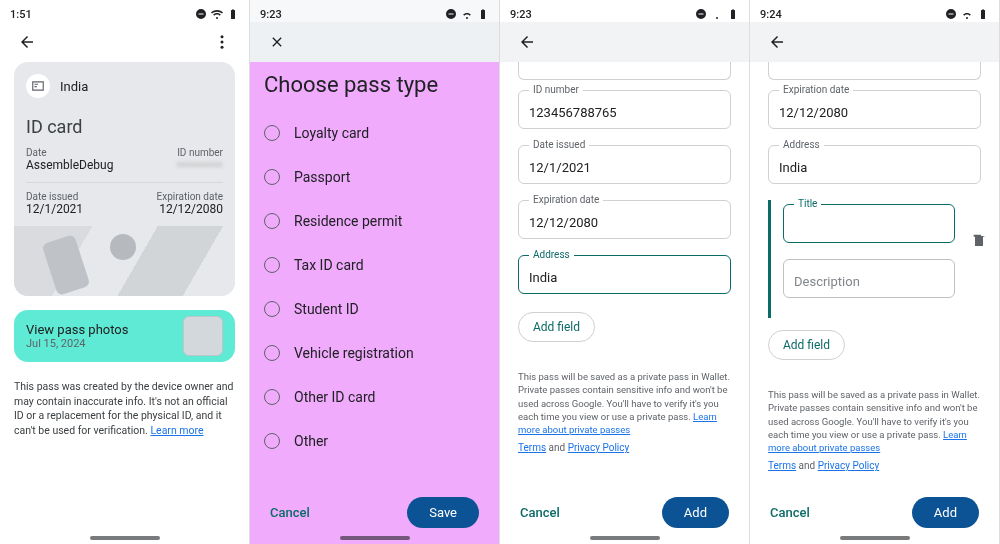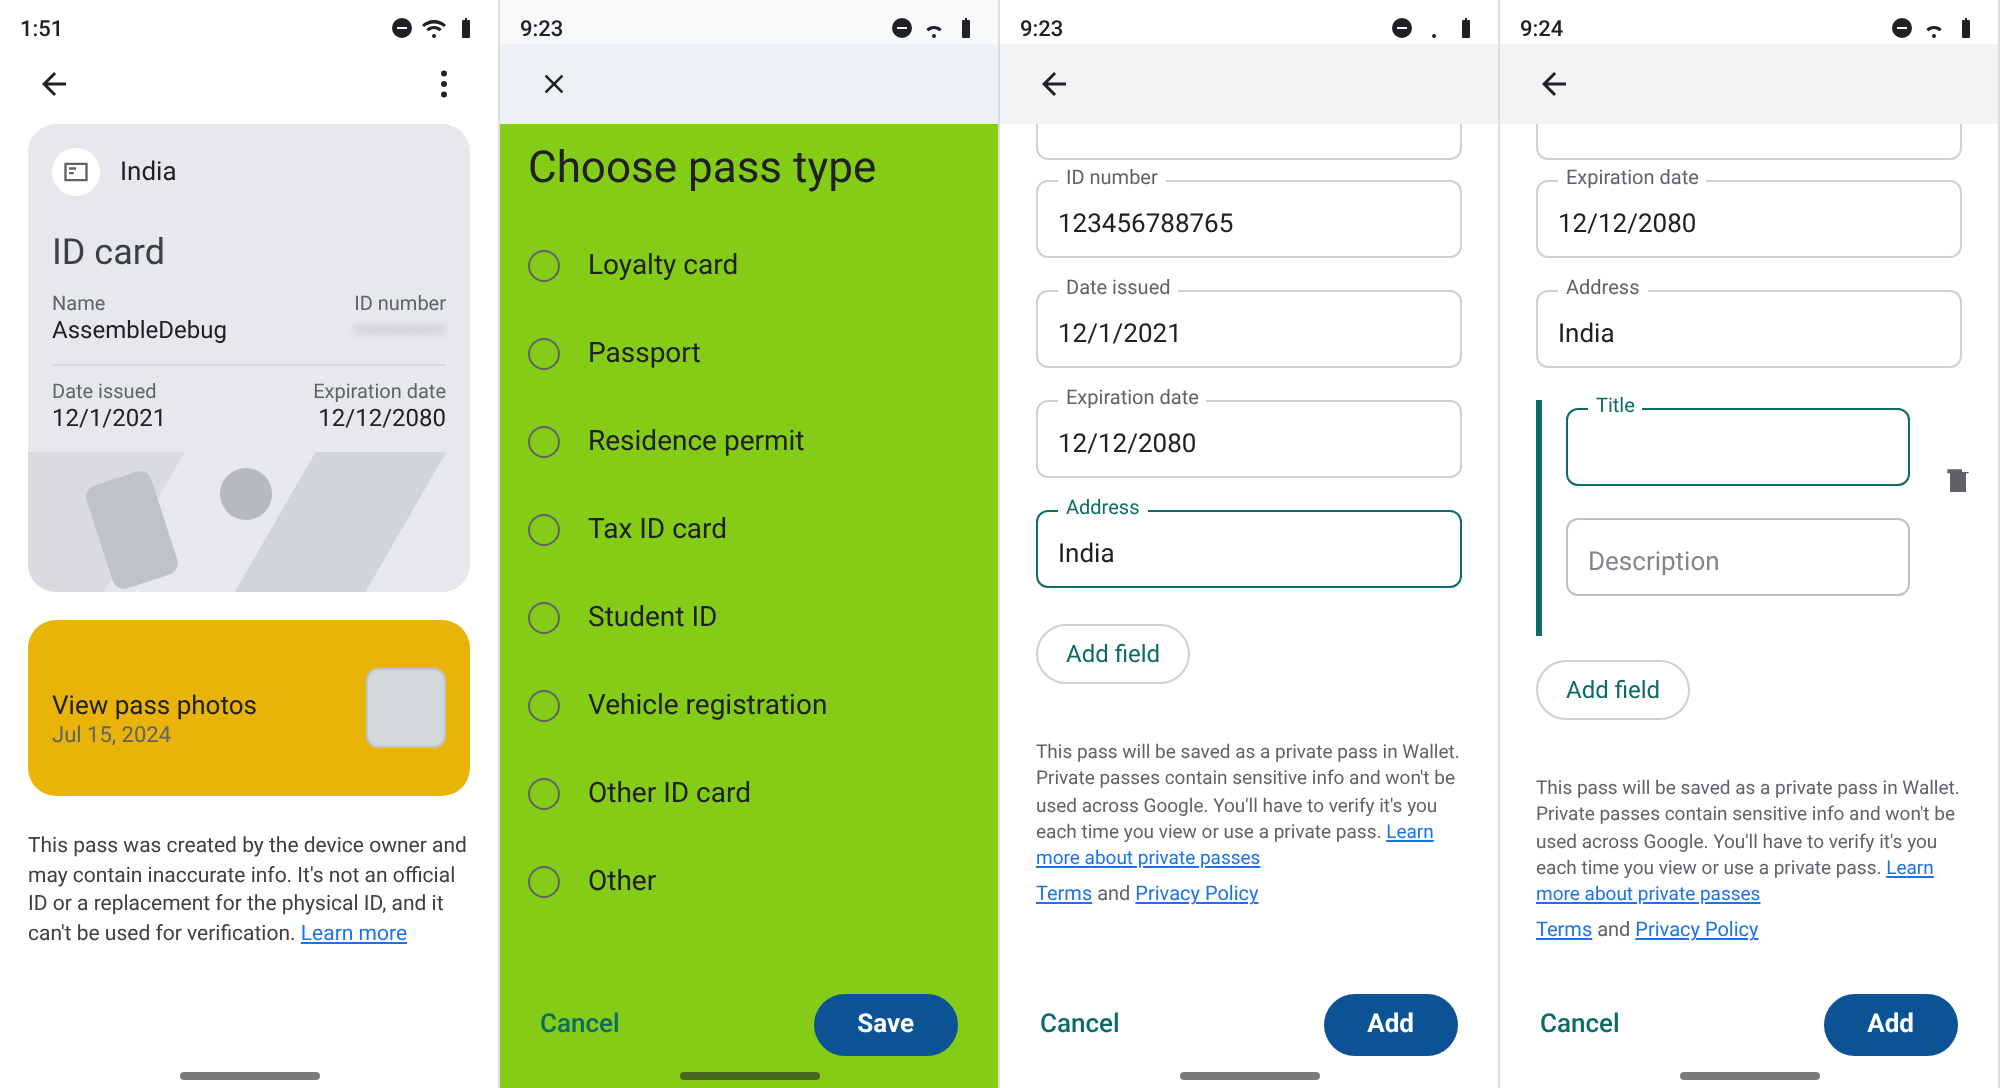--- a/index.html
+++ b/index.html
@@ -31,36 +31,36 @@
   .kvcol { display:flex; flex-direction:column; }
   .kvlbl { font-size:10px; color:#5f6368; }
   .kvval { font-size:12px; color:#202124; }
   .sep { border-top:1px solid #d5d7da; margin:10px 0 8px; }
   .art { height:70px; margin:10px -12px -12px; border-radius:0 0 14px 14px; background:
     linear-gradient(120deg,#d9dbde 0 30%,#e6e8eb 30% 55%,#d2d5d8 55% 80%,#e6e8eb 80% 100%);
     position:relative; overflow:hidden; }
   .art::before,.art::after{content:"";position:absolute;}
   .art::before{left:35px;top:12px;width:34px;height:54px;background:#bfc3c8;border-radius:6px;transform:rotate(-18deg);}
   .art::after{left:96px;top:8px;width:26px;height:26px;background:#b6babf;border-radius:50%;}
-  .card2 { margin-top:14px; background:#eab308; border-radius:14px; padding:24px 12px; display:flex; justify-content:space-between; align-items:flex-end; }
+  .card2 { margin-top:14px; background:#5eead4; border-radius:14px; padding:6px 12px; display:flex; justify-content:space-between; align-items:center; }
   .thumb { width:40px; height:40px; border-radius:6px; background:#d3d8dd; border:1px solid #bfc4c9; }
   .vp1 { font-size:13px; color:#202124; }
   .vp2 { font-size:11px; color:#5f6368; }
   .disc { font-size:10.5px; color:#3c4043; line-height:1.4; margin-top:18px; }
   .link { color:var(--link); text-decoration:underline; }
 
   
   .phone.p2 { background:#f6f8fa; }
   .p2 .appbar { background:#edf1f4; }
   .h2 { font-size:22px; color:#202124; margin:10px 0 14px; font-weight:400;}
   .opt { display:flex; align-items:center; gap:14px; height:44px; font-size:14px; color:#202124;}
   .radio { width:16px; height:16px; border:1.5px solid #5f6368; border-radius:50%; }
   .btnbar { position:absolute; left:0; right:0; bottom:16px; display:flex; justify-content:space-between; padding:0 20px; align-items:center;}
   .txtbtn { color:var(--accent); font-size:13px; font-weight:500;}
-  .pill { background:#0b5394; color:#fff; font-size:13px; font-weight:700; padding:8px 22px; border-radius:20px;}
+  .pill { background:#0b5394; color:#fff; font-size:13px; font-weight:400; padding:8px 22px; border-radius:20px;}
 
   
   .partial { height:18px; border:1px solid var(--line); border-top:0; border-radius:0 0 6px 6px; margin:0 4px 10px;}
   .field { position:relative; border:1px solid var(--line); border-radius:6px; margin:0 4px 16px; padding:14px 10px 8px; }
   .field.focus { border-color:var(--accent); }
   .field .flabel { position:absolute; top:-7px; left:10px; font-size:10px; background:#fff; padding:0 4px; color:#5f6368;}
   .field.focus .flabel { color:var(--accent); }
   .field .fval { font-size:13px; color:#202124; min-height:15px;}
   .addfield { display:inline-block; border:1px solid var(--line); border-radius:20px; padding:7px 14px; font-size:12px; color:var(--accent); margin:2px 4px 0;}
   .notice { font-size:9.5px; color:#5f6368; line-height:1.4; margin:28px 4px 6px;}
@@ -110,21 +110,21 @@
           <svg width="14" height="14" viewBox="0 0 24 24" fill="#5f6368">
               <path d="M3 5h18v14H3z" fill="none" stroke="#5f6368" stroke-width="2"></path>
               <path d="M6 9h6M6 13h4" stroke="#5f6368" stroke-width="2"></path>
             </svg>
         </span>
         <span>India</span>
       </div>
       <div class="idtitle">ID card</div>
       <div class="kvrow">
         <div class="kvcol">
-          <span class="kvlbl">Name</span>
+          <span class="kvlbl">Date</span>
           <span class="kvval">AssembleDebug</span>
         </div>
         <div class="kvcol" style="text-align:right">
           <span class="kvlbl">ID number</span>
           <span class="kvval blur">•••••••••</span>
         </div>
       </div>
       <div class="sep"></div>
       <div class="kvrow">
         <div class="kvcol">
@@ -169,21 +169,21 @@
         </svg>
     </span>
   </div>
   <div class="appbar">
     <div class="icbtn">
       <svg width="16" height="16" viewBox="0 0 24 24" fill="#202124">
           <path d="M19 6.4L17.6 5 12 10.6 6.4 5 5 6.4 10.6 12 5 17.6 6.4 19 12 13.4 17.6 19 19 17.6 13.4 12z"></path>
         </svg>
     </div>
   </div>
-  <div class="content" style="background:#84cc16">
+  <div class="content" style="background:#f0abfc">
     <div class="h2">Choose pass type</div>
     <div id="opts">
         <div class="opt">
           <span class="radio"></span>
           <span>Loyalty card</span>
         </div>
         <div class="opt">
           <span class="radio"></span>
           <span>Passport</span>
         </div>

